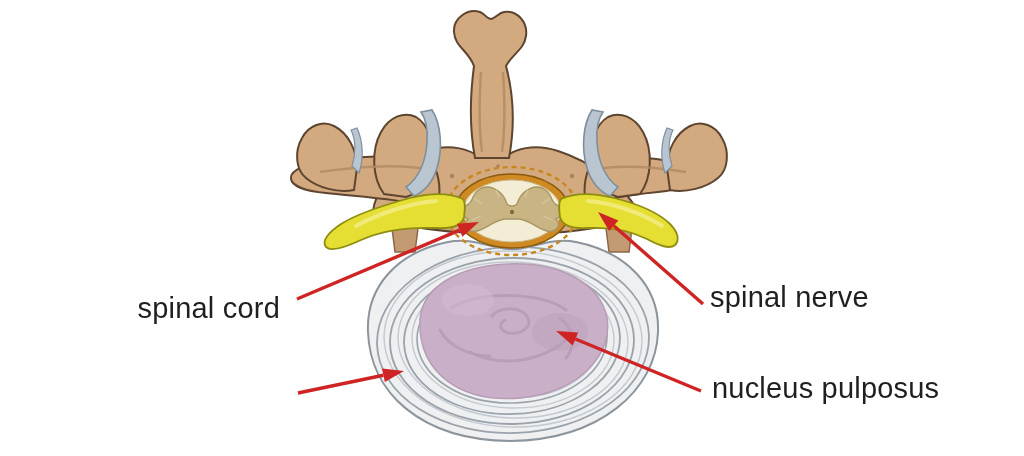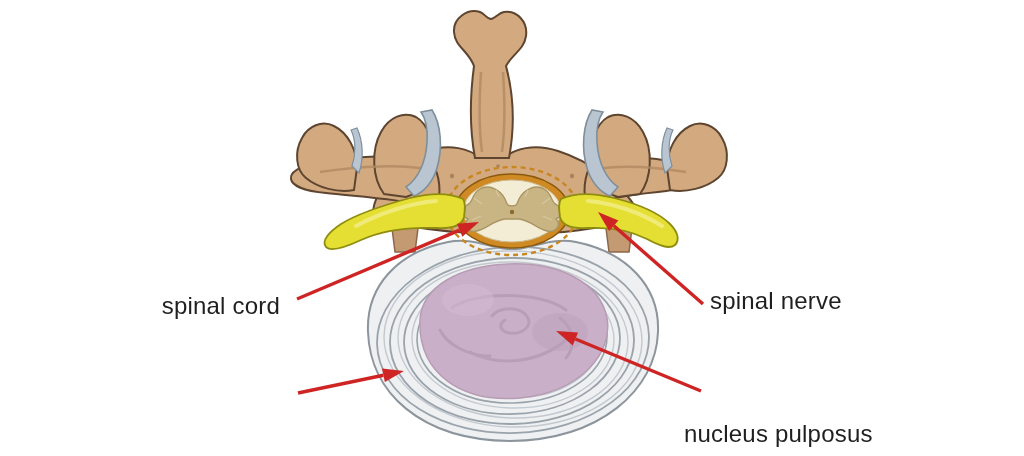--- a/index.html
+++ b/index.html
@@ -1,25 +1,25 @@
 <!DOCTYPE html>
 <html><head>
 <meta charset="utf-8">
 <style>
   html,body{margin:0;padding:0;background:#ffffff;}
   #stage{position:relative;width:1024px;height:456px;background:#ffffff;overflow:hidden;
          font-family:"Liberation Sans", sans-serif;}
   #art{position:absolute;left:0;top:0;}
-  .fig-label{position:absolute;font-size:24px;line-height:1.1;color:#1f1f1f;
+  .fig-label{position:absolute;font-size:29px;line-height:1.1;color:#1f1f1f;
              white-space:nowrap;letter-spacing:0.2px;}
   .fig-label.right-align{text-align:right;}
   #label-spinal-cord{top:293px;right:744px;}
   #label-annulus-fibrosis{top:369px;right:746px;}
-  #label-spinal-nerve{top:288px;left:710px;}
-  #label-nucleus-pulposus{top:373px;left:684px;margin-top:48px;}
+  #label-spinal-nerve{top:282px;left:710px;}
+  #label-nucleus-pulposus{top:373px;left:712px;}
 </style>
 </head>
 <body>
 
 <div id="stage">
 
   <svg id="art" width="1024" height="456" viewBox="0 0 1024 456">
 
     <g>
 

